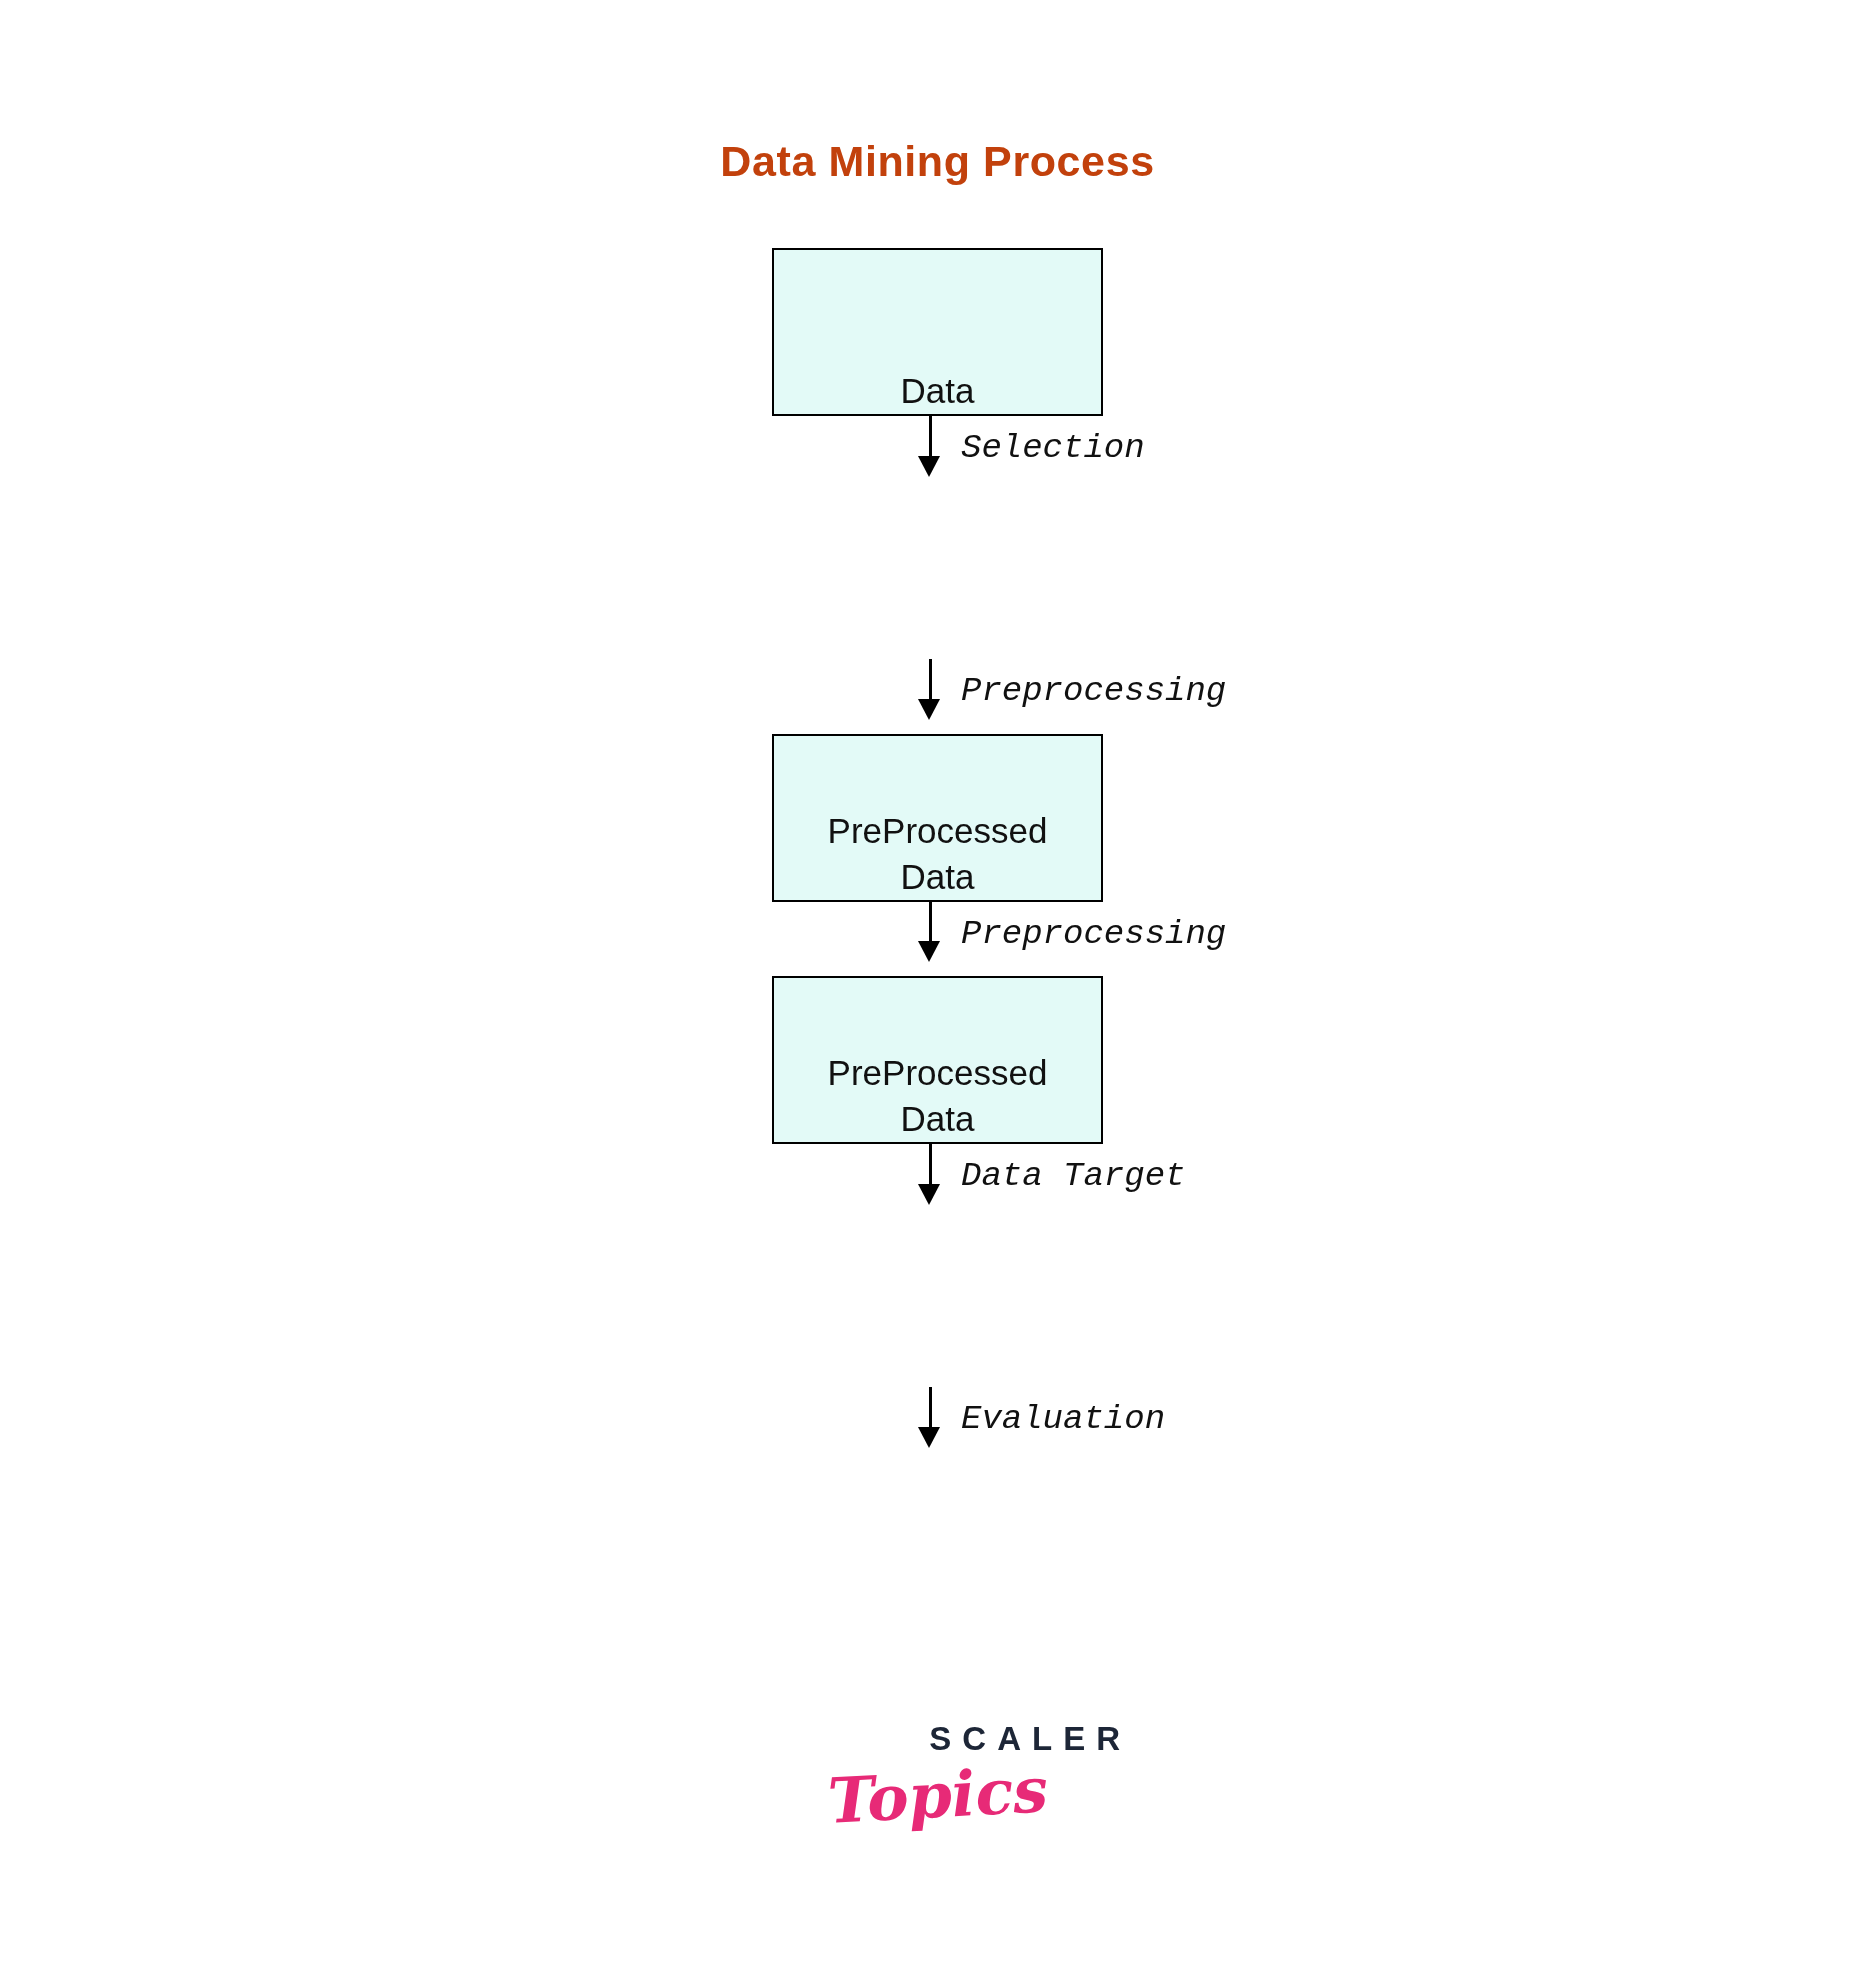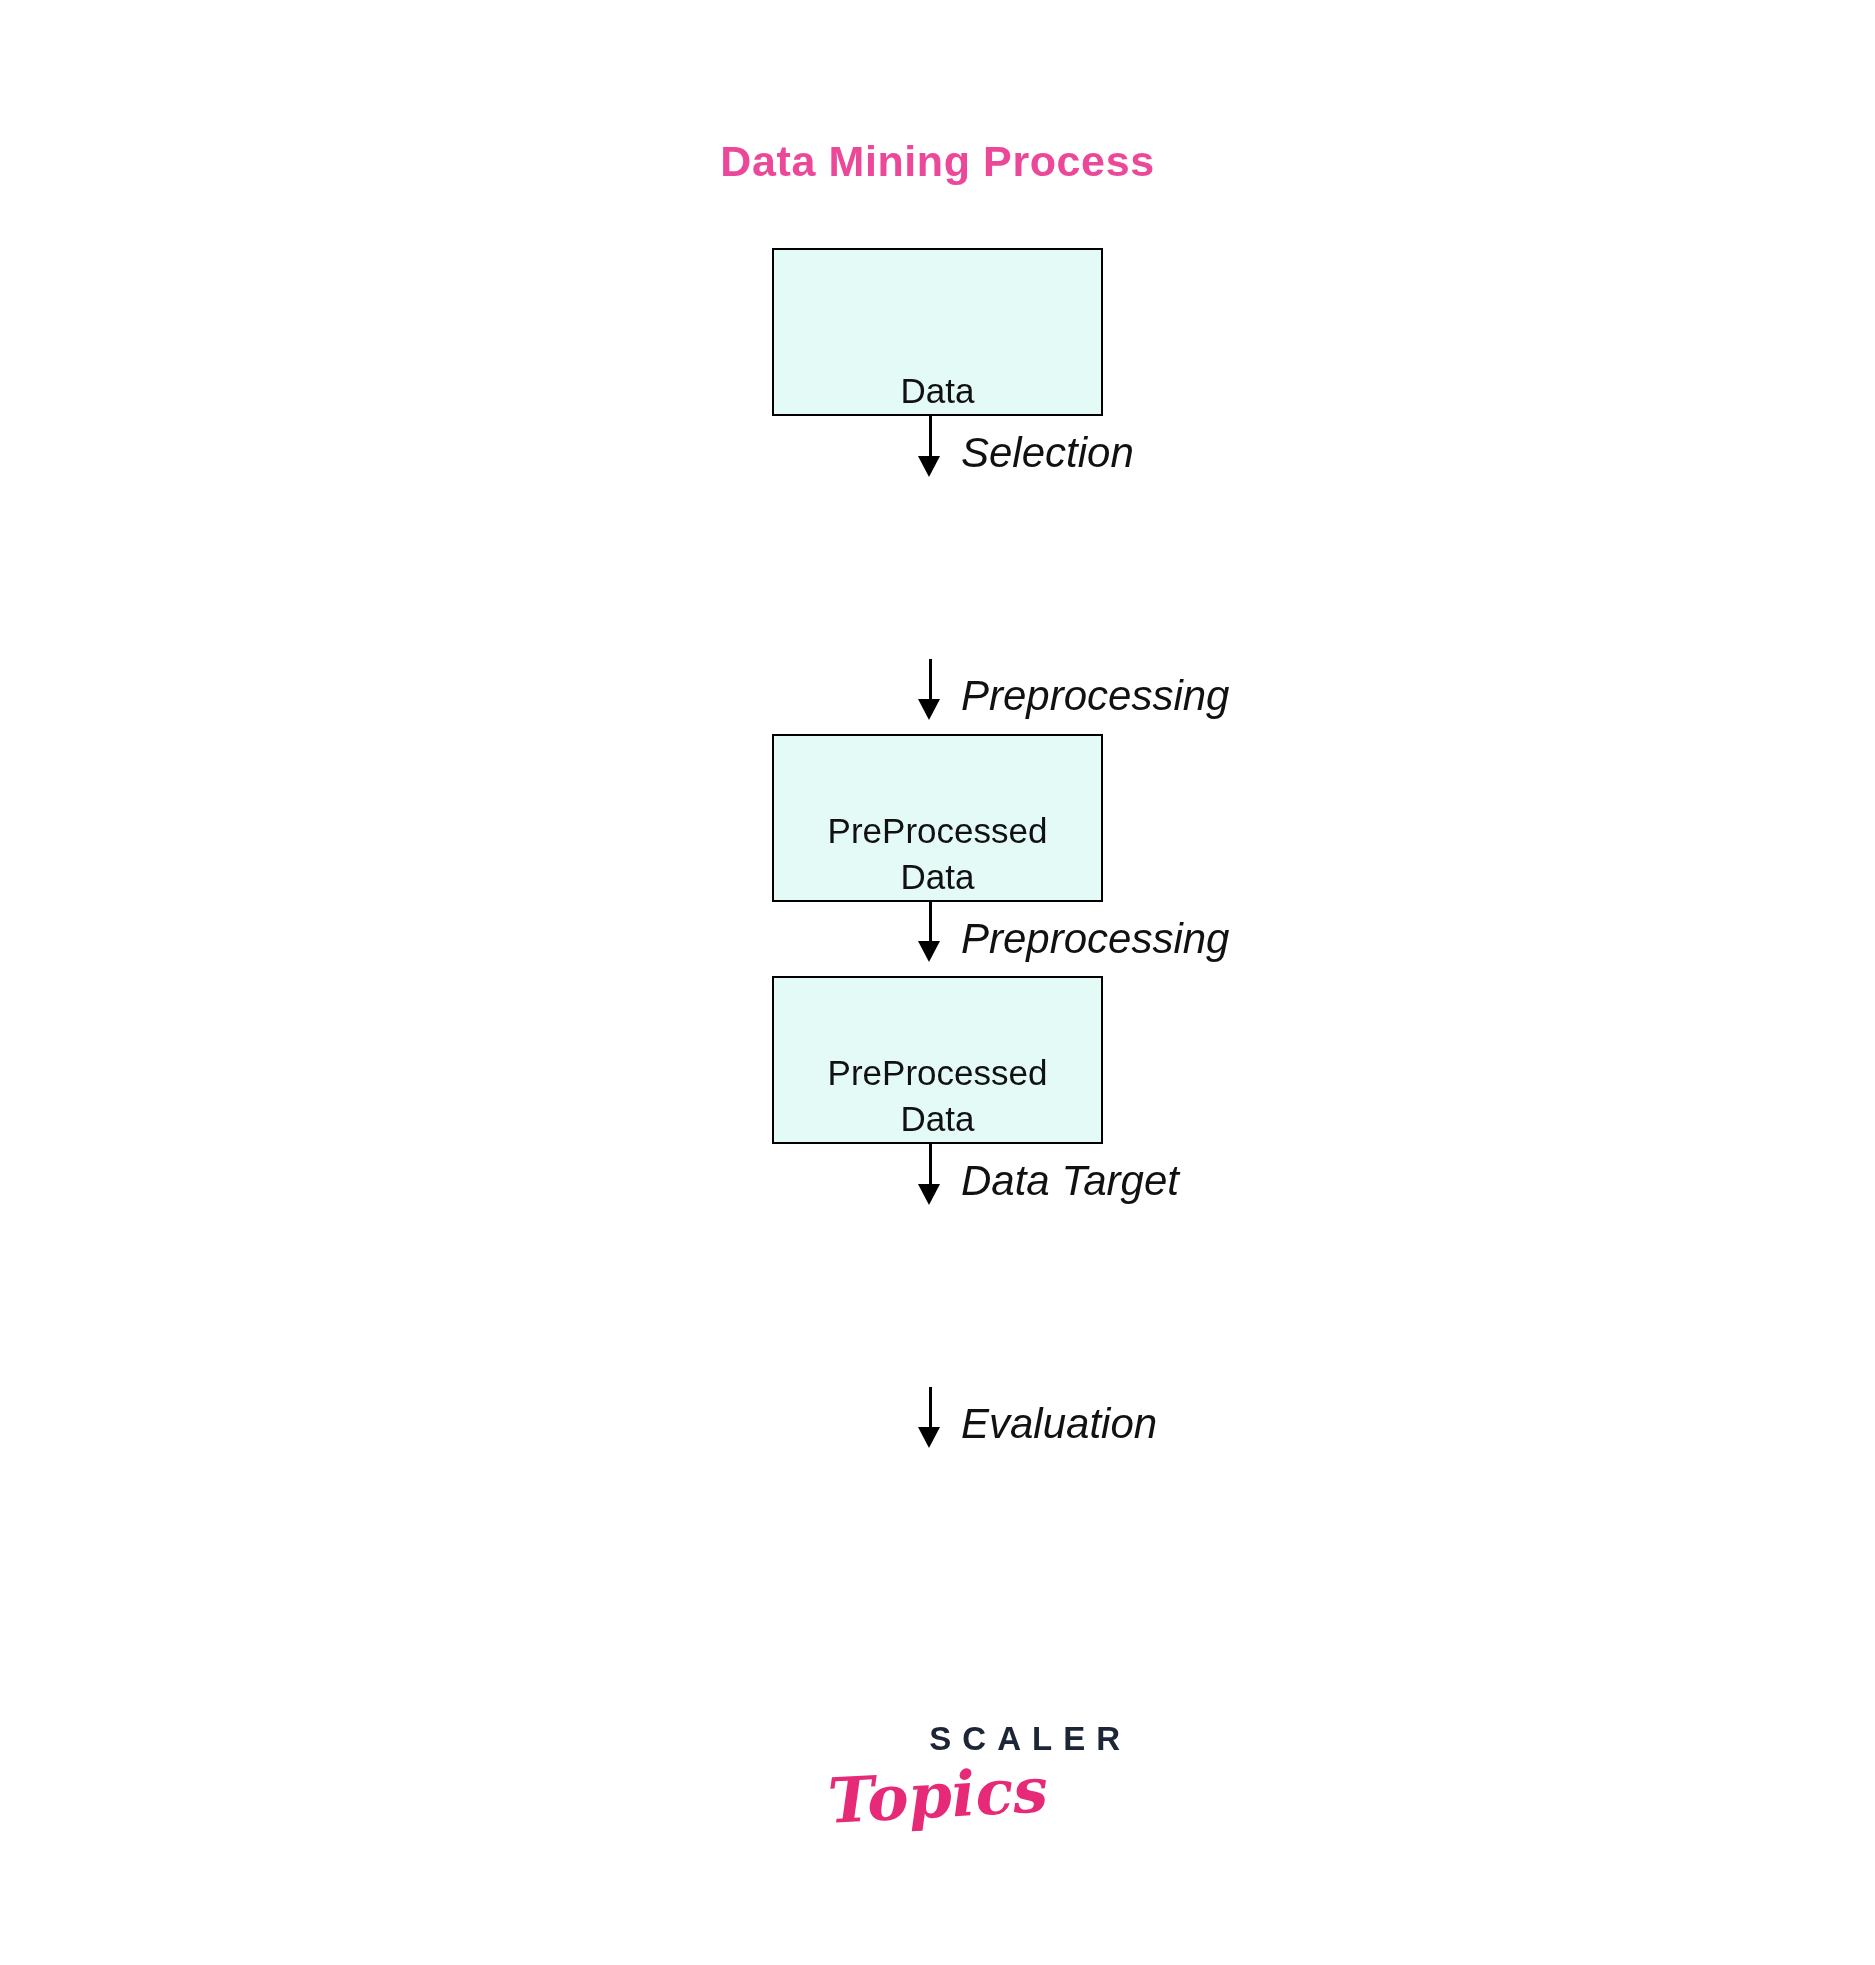--- a/index.html
+++ b/index.html
@@ -2,42 +2,42 @@
 <html style="font-size:8.8px"><head>
 <meta charset="utf-8">
 <style>
   html,body{margin:0;padding:0;background:#fff;}
   .page{
     position:relative;width:1875px;height:1965px;background:#ffffff;
     font-family:"Liberation Sans",sans-serif;color:#111111;overflow:hidden;
   }
   .title{
     position:absolute;left:0;top:137px;width:1875px;text-align:center;
-    font-size:43px;font-weight:700;letter-spacing:0.6px;color:#ec4899;
+    font-size:43px;font-weight:700;letter-spacing:0.6px;color:#c2410c;
   }
   
   .node{
     position:absolute;left:772px;width:331px;height:168px;
     background:#e3faf7;border:2.8px solid #000000;box-sizing:border-box;
     display:flex;flex-direction:column;align-items:center;justify-content:flex-end;
     font-size:35px;line-height:1.32;text-align:center;color:#111111;
   }
   .n0{top:248px}.n1{top:491px}.n2{top:734px}.n3{top:976px}.n4{top:1219px}.n5{top:1462px}
   
   .edge-line{position:absolute;left:929px;width:2.8px;height:42px;background:#000000;}
   .el0{top:416px}.el1{top:659px}.el2{top:902px}.el3{top:1144px}.el4{top:1387px}
   .edge-head{
     position:absolute;left:918px;width:0;height:0;
     border-left:11.6px solid transparent;border-right:11.6px solid transparent;
     border-top:21px solid #000000;
   }
   .eh0{top:456px}.eh1{top:699px}.eh2{top:941px}.eh3{top:1184px}.eh4{top:1427px}
   .edge-label{
-    position:absolute;left:961px;font-size:42px;font-style:italic;
-    white-space:nowrap;color:#111111;line-height:1.1;
+    position:absolute;left:961px;font-size:34px;font-style:italic;
+    white-space:nowrap;color:#111111;line-height:1.1;font-family:Liberation Mono, monospace;
   }
   .lb0{top:430px}.lb1{top:673px}.lb2{top:916px}.lb3{top:1158px}.lb4{top:1401px}
   
   .logo{position:absolute;left:745px;top:1720px;width:386px;text-align:center;}
   .logo-brand{
     display:block;font-size:33px;font-weight:800;letter-spacing:11px;
     margin-left:11px;color:#1d2637;text-align:right;
   }
   .logo-word{
     display:block;margin-top:1.1px;font-family:"DejaVu Serif",serif;

